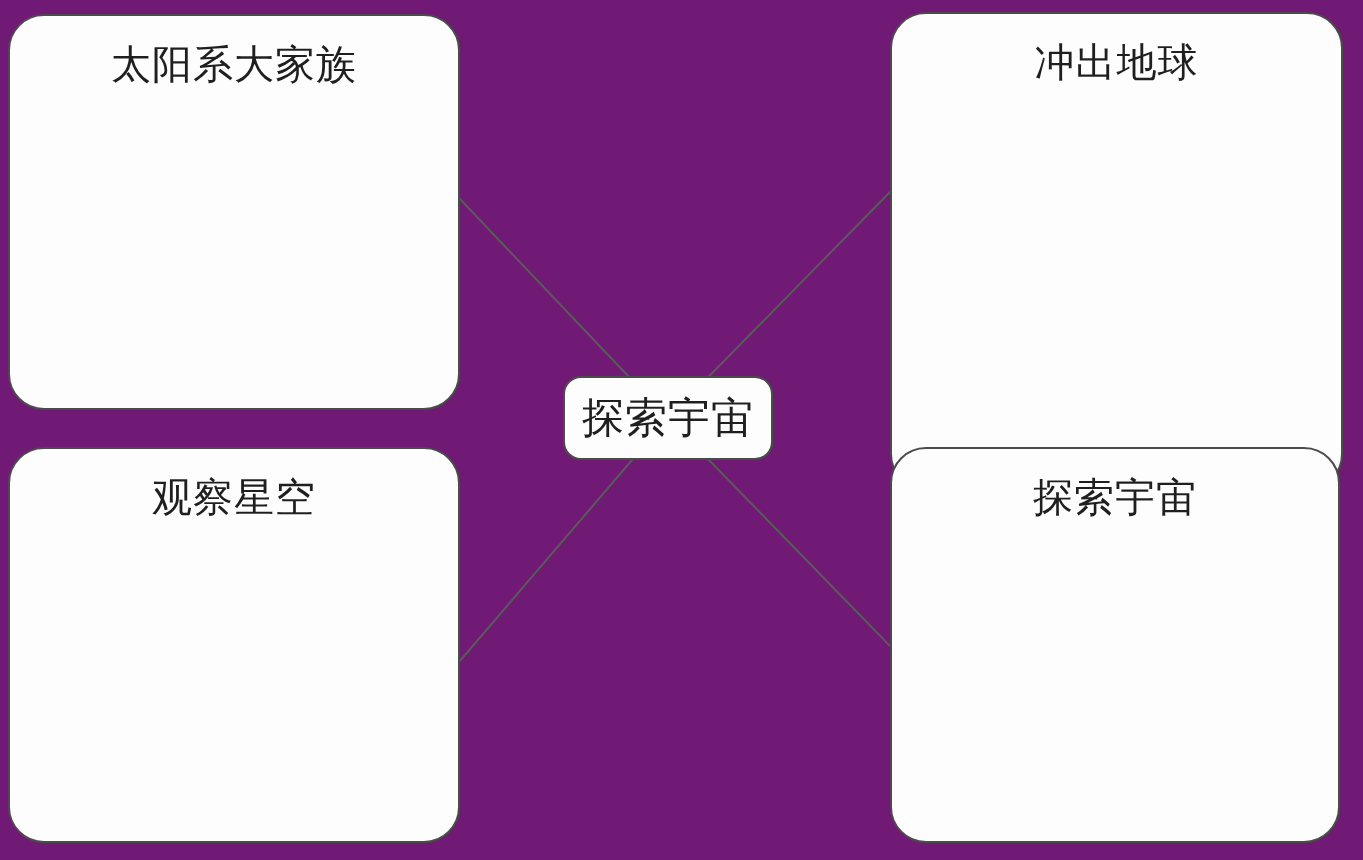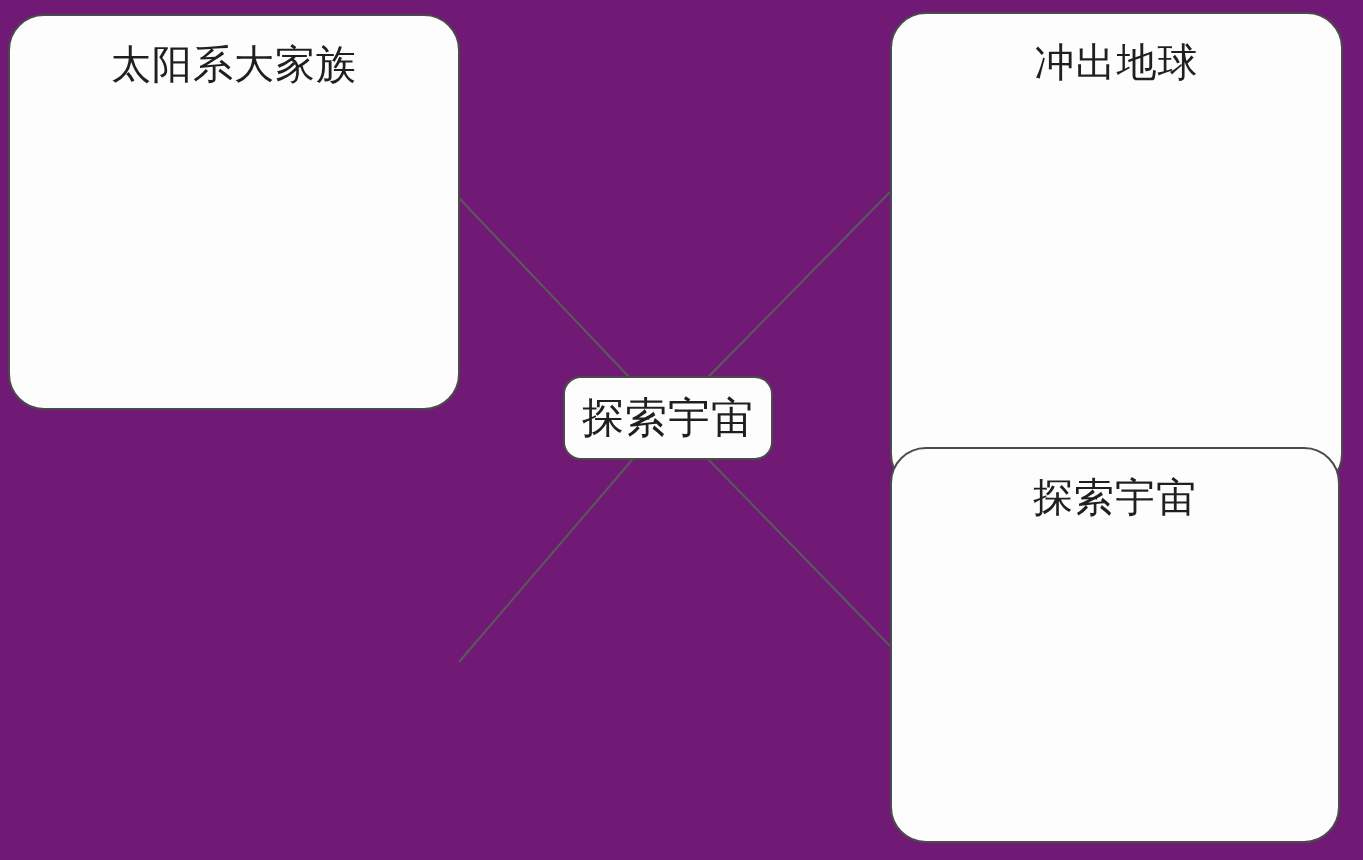--- a/index.html
+++ b/index.html
@@ -79,20 +79,23 @@
   </svg>
 
   <div class="branch-box box-tl">
     <div class="box-title">太阳系大家族</div>
   </div>
 
   <div class="branch-box box-tr">
     <div class="box-title">冲出地球</div>
   </div>
 
+  <div class="branch-box box-bl">
+    <div class="box-title">观察星空</div>
+  </div>
 
   <div class="branch-box box-br">
     <div class="box-title">探索宇宙</div>
   </div>
 
   <div class="center-node">
     <span class="node-label">探索宇宙</span>
   </div>
 
 </div>

